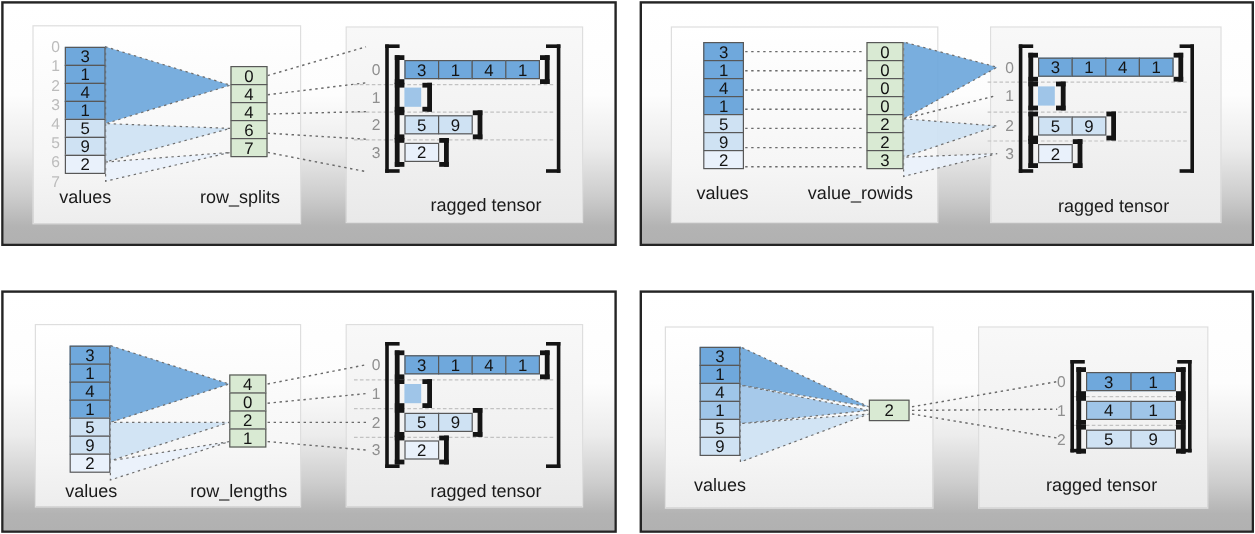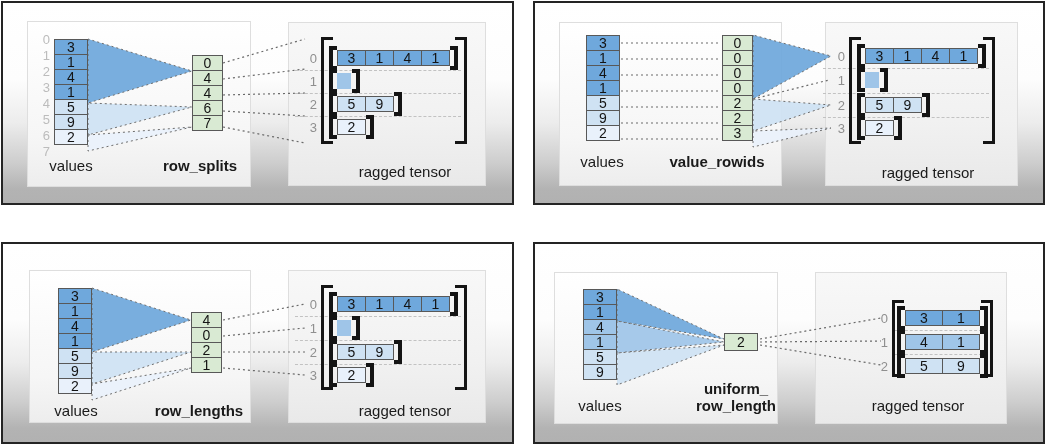--- a/index.html
+++ b/index.html
@@ -10,21 +10,21 @@
   .ibox{position:absolute;border:1px solid #dedede;box-sizing:border-box;}
   .ibox.left{background:linear-gradient(180deg,#ffffff 0%,#f6f6f6 70%,#ededed 100%);}
   .ibox.right{background:linear-gradient(180deg,#f8f8f8 0%,#f1f1f1 60%,#e9e9e9 100%);}
   svg.ovl{position:absolute;left:0;top:0;pointer-events:none;}
   .cell{position:absolute;box-sizing:border-box;border:1px solid #585858;text-align:center;
     font-size:14px;color:#141414;}
   .ecell{position:absolute;box-sizing:border-box;}
   .idx{position:absolute;font-size:13px;color:#bcbcbc;width:18px;text-align:right;transform:translateY(-50%);}
   .rowlbl{position:absolute;font-size:13px;color:#8f8f8f;transform:translate(-100%,-50%);}
   .lbl{position:absolute;font-size:15px;color:#1a1a1a;transform:translate(-50%,-50%);white-space:nowrap;text-align:center;}
-  .plbl{font-weight:bold;}
+  .plbl{font-weight:normal;}
   .dash{position:absolute;border-top:1px dashed #c2c2c2;height:0;}
   .bkL{position:absolute;width:12px;box-sizing:border-box;
     border-left:3px solid #141414;border-top:3px solid #141414;border-bottom:3px solid #141414;}
   .bkR{position:absolute;width:12px;box-sizing:border-box;
     border-right:3px solid #141414;border-top:3px solid #141414;border-bottom:3px solid #141414;}
   .rbL{position:absolute;width:8px;height:24px;box-sizing:border-box;
     border-left:4px solid #141414;border-top:4px solid #141414;border-bottom:4px solid #141414;}
   .rbR{position:absolute;width:8px;height:24px;box-sizing:border-box;
     border-right:4px solid #141414;border-top:4px solid #141414;border-bottom:4px solid #141414;}
 </style>
@@ -223,24 +223,20 @@
         <line x1="225" y1="101" x2="346" y2="121" stroke="#6a6a6a" stroke-width="1.2" stroke-dasharray="2 3"></line>
       </svg>
       <div class="cell" style="left: 48px; top: 45px; width: 34px; height: 16px; line-height: 14px; background: rgb(111, 168, 220); margin-top: 0px;">3</div>
       <div class="cell" style="left: 48px; top: 61px; width: 34px; height: 16px; line-height: 14px; background: rgb(111, 168, 220); margin-top: -1px;">1</div>
       <div class="cell" style="left: 48px; top: 77px; width: 34px; height: 16px; line-height: 14px; background: rgb(159, 197, 232); margin-top: -2px;">4</div>
       <div class="cell" style="left: 48px; top: 93px; width: 34px; height: 16px; line-height: 14px; background: rgb(159, 197, 232); margin-top: -3px;">1</div>
       <div class="cell" style="left: 48px; top: 109px; width: 34px; height: 16px; line-height: 14px; background: rgb(207, 226, 243); margin-top: -4px;">5</div>
       <div class="cell" style="left: 48px; top: 125px; width: 34px; height: 16px; line-height: 14px; background: rgb(207, 226, 243); margin-top: -5px;">9</div>
       <div class="cell" style="left: 189px; top: 89px; width: 34px; height: 18px; line-height: 16px; background: rgb(217, 234, 211); margin-top: 0px;">2</div>
       <div class="lbl" style="left: 65px; top: 161px;">values</div>
-      <div class="lbl plbl" style="left: 201px; top: 153px;">
-        <div>uniform_</div>
-        <div>row_length</div>
-      </div>
       <div class="lbl" style="left: 383px; top: 161px;">ragged tensor</div>
       <div class="dash" style="left: 360px; top: 85.5px; width: 92px;"></div>
       <div class="dash" style="left: 360px; top: 109.5px; width: 92px;"></div>
       <div class="bkL" style="left: 357px; top: 56px; height: 77px;"></div>
       <div class="bkR" style="left: 446px; top: 56px; height: 77px;"></div>
       <div class="rowlbl" style="left: 353px; top: 73.5px;">0</div>
       <div class="cell" style="left: 370px; top: 65.5px; width: 38px; height: 16px; line-height: 14px; background: rgb(111, 168, 220);">3</div>
       <div class="cell" style="left: 407px; top: 65.5px; width: 38px; height: 16px; line-height: 14px; background: rgb(111, 168, 220);">1</div>
       <div class="rbL" style="left: 362px; top: 61.5px;"></div>
       <div class="rbR" style="left: 445px; top: 61.5px;"></div>

